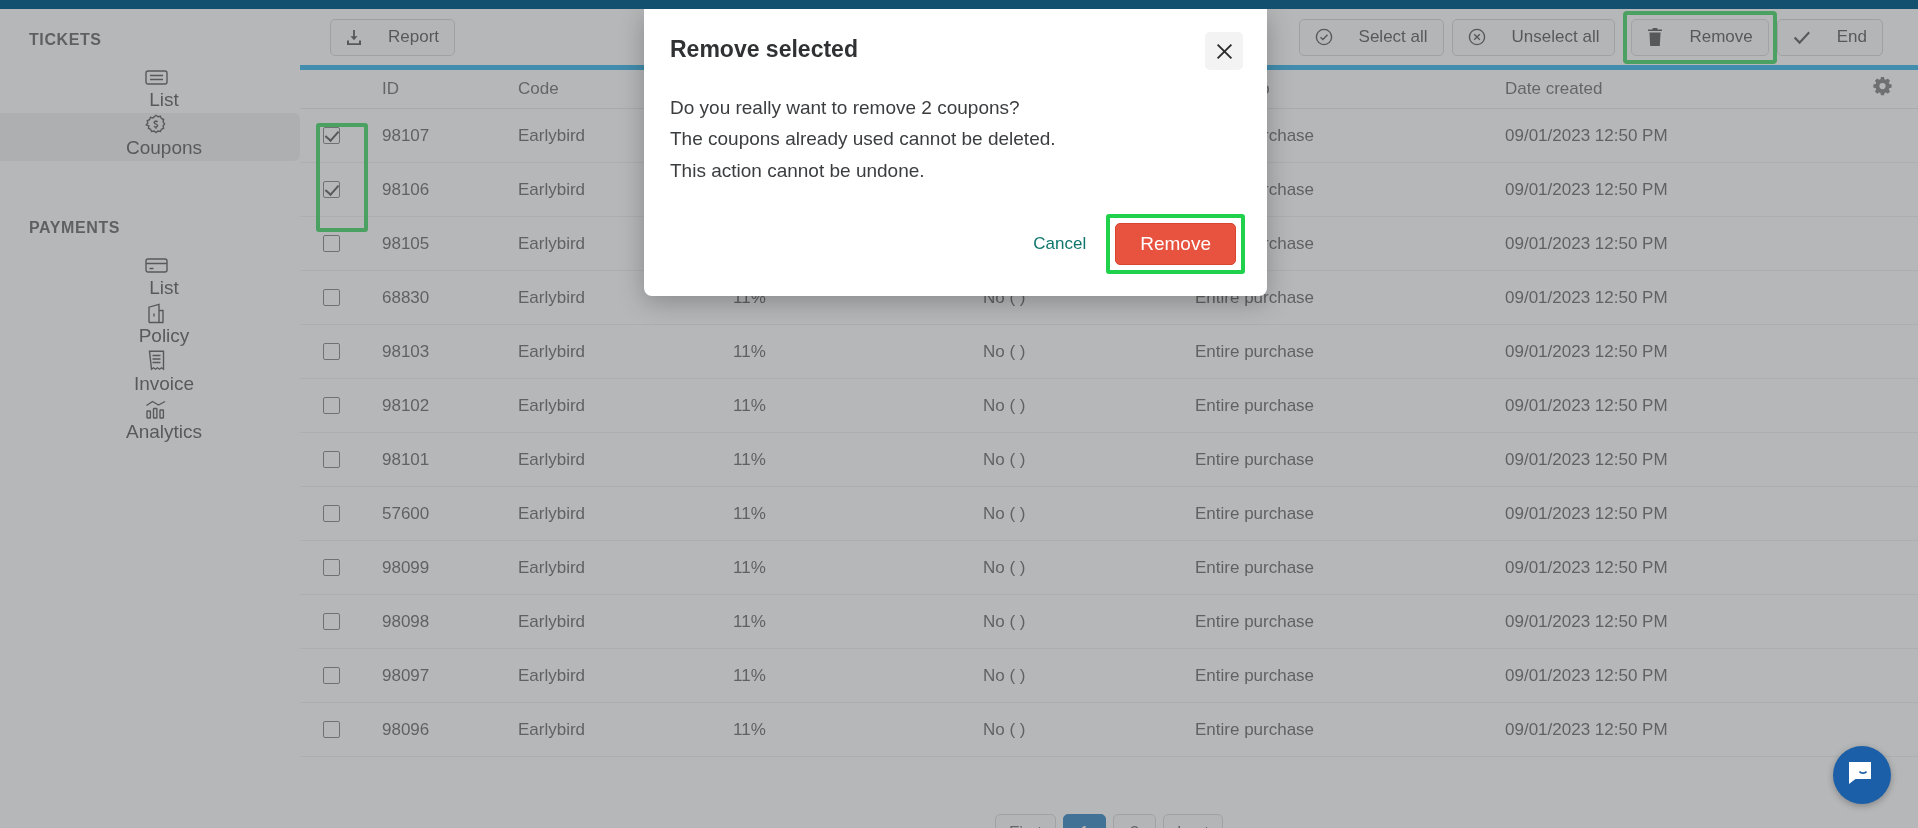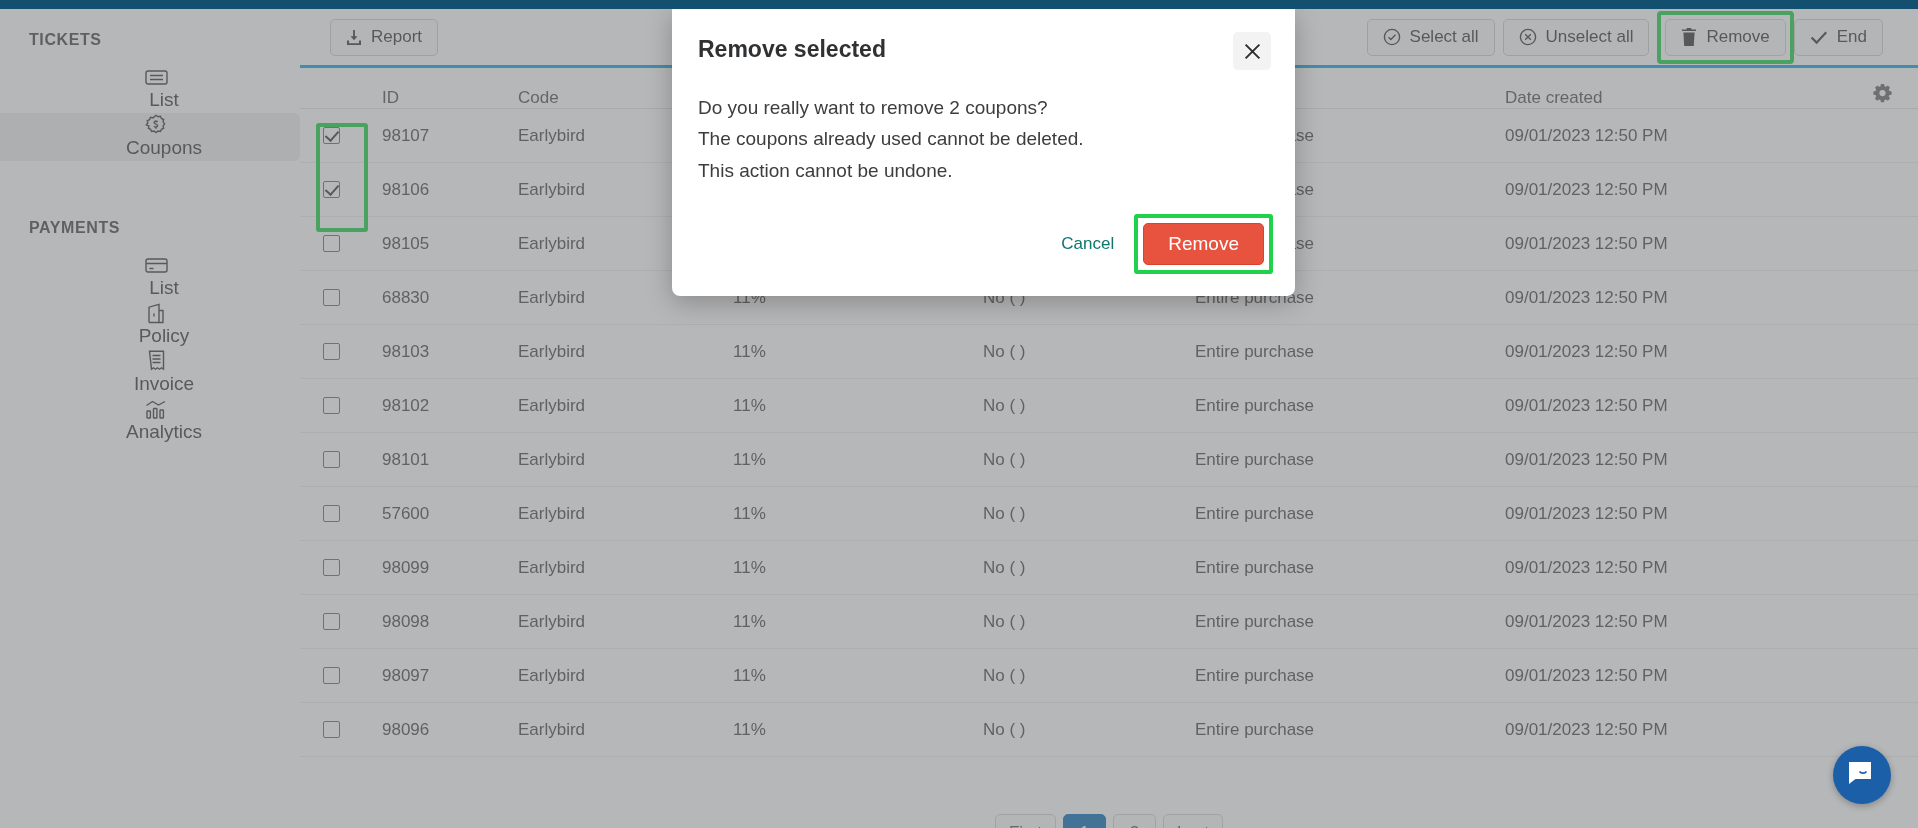--- a/index.html
+++ b/index.html
@@ -65,41 +65,41 @@
 
   
   .toolbar {
     position: absolute; top: 0; left: 0;
     width: 1618px; height: 56px;
     display: flex; align-items: center;
     padding: 0 35px 0 30px;
   }
   .tb-spacer { flex: 1 1 auto; }
   .btn {
-    display: inline-flex; align-items: center; gap: 9px;
+    display: inline-flex; align-items: center; gap: 26px;
     height: 37px; padding: 0 15px;
     border: 1px solid #cfcfcf; border-radius: 5px;
     background: #fbfbfb; color: #3a3a3a;
     font-size: 17px; cursor: pointer;
     white-space: nowrap;
   }
   .btn svg { display: block; }
   .btn + .btn { margin-left: 8px; }
   .hl-wrap {
     display: inline-flex; padding: 4px;
     border: 4px solid #1fd14b; border-radius: 4px;
     background: transparent;
   }
   .hl-wrap .btn { border-color: #d6d6d6; }
 
   
   .table { position: absolute; top: 56px; left: 0; width: 1618px; }
   .thead {
-    display: flex; align-items: flex-end;
-    height: 44px; border-top: 3px solid #0ea5e9; border-bottom: 1px solid #e4e4e4;
+    display: flex; align-items: center;
+    height: 44px; border-top: 5px solid #0ea5e9; border-bottom: 1px solid #e4e4e4;
     color: #545454; font-size: 17px;
     background: #ffffff;
   }
   .trow {
     display: flex; align-items: center;
     height: 54px; border-bottom: 1px solid #ececec;
     color: #4c4c4c; font-size: 17px;
   }
   .c-chk   { width: 62px;  display: flex; justify-content: center; flex: none; }
   .c-id    { width: 156px; flex: none; padding-left: 20px; }
@@ -157,21 +157,21 @@
   .overlay {
     position: absolute; top: 9px; left: 0;
     width: 1918px; height: 819px;
     background: rgba(115,117,119,.52);
     z-index: 20;
   }
 
   
   .modal {
     position: absolute;
-    left: 672px; top: 9px;
+    left: 644px; top: 9px;
     width: 623px;
     background: #ffffff;
     border-radius: 0 0 8px 8px;
     z-index: 30;
     box-shadow: 0 6px 26px rgba(0,0,0,.25);
   }
   .modal-head {
     display: flex; align-items: flex-start; justify-content: space-between;
     padding: 27px 24px 0 26px;
   }

